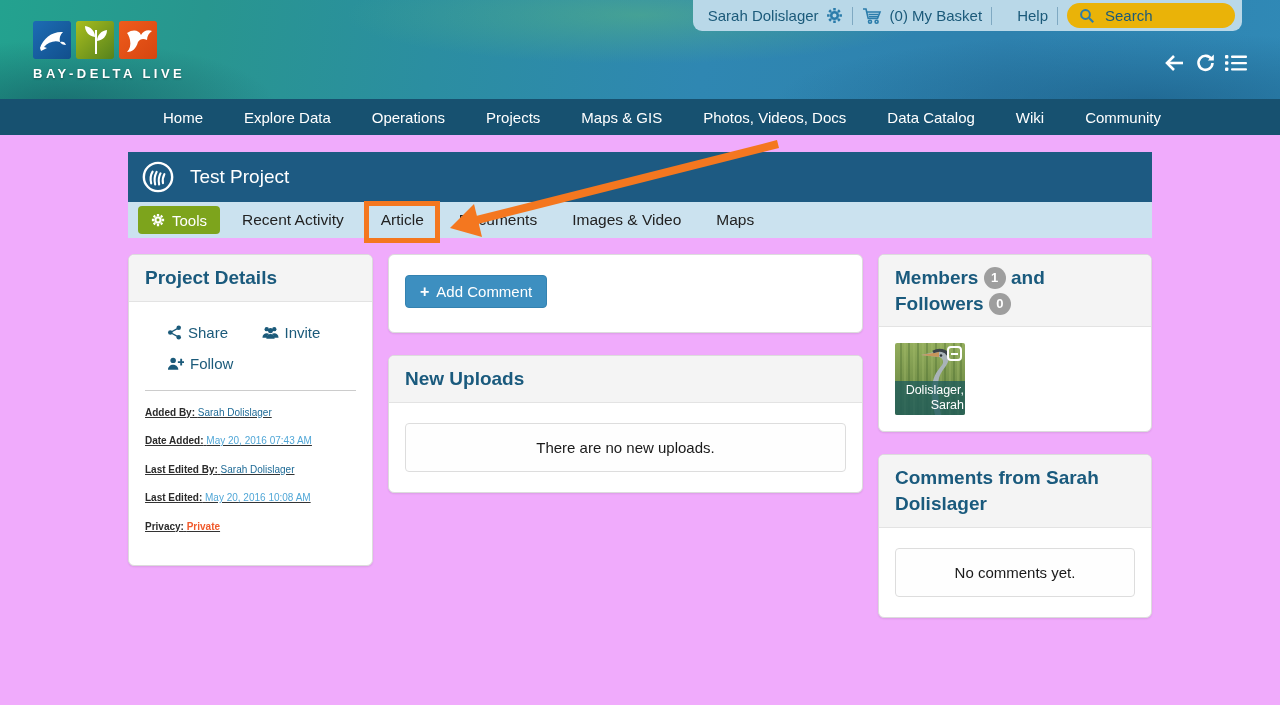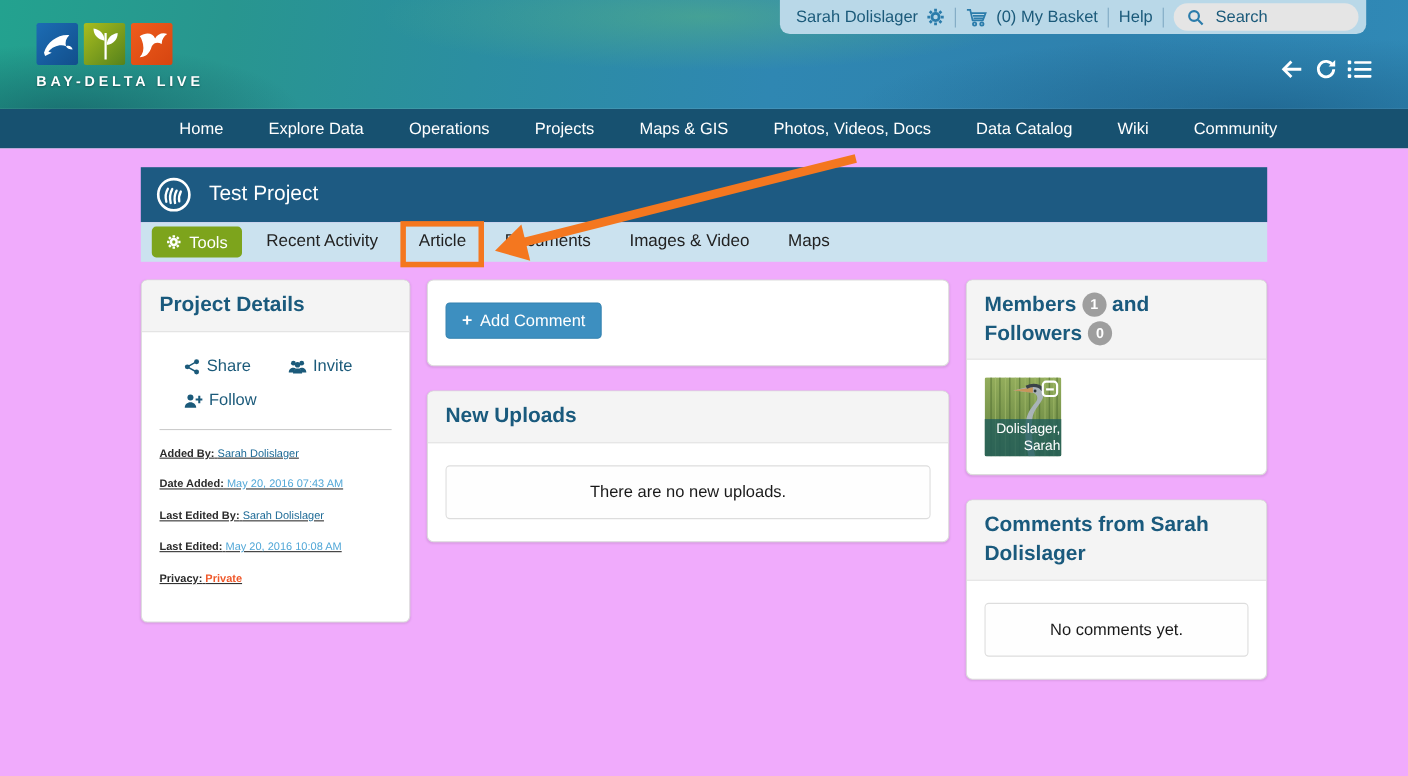--- a/index.html
+++ b/index.html
@@ -19,22 +19,22 @@
   .tile { width:38px; height:38px; border-radius:2px; }
   .brand-text { margin-top:7px; color:#fff; font-size:13px; font-weight:bold;
     letter-spacing:3.5px; text-shadow:0 1px 2px rgba(0,0,0,.35); }
 
   .user-bar { position:absolute; top:0; right:38px; height:31px; background:#b9d8e8;
     border-radius:0 0 9px 9px; display:flex; align-items:center; gap:9px;
     padding:0 7px 0 15px; color:#1b5a7a; font-size:15px; }
   .user-bar .divider { width:1px; height:18px; background:#7fa9c2; }
   .user-name-wrap { display:flex; align-items:center; gap:7px; cursor:pointer; }
   .basket-wrap { display:flex; align-items:center; gap:7px; cursor:pointer; }
-  .help-link { cursor:pointer; }
-  .search-pill { display:flex; align-items:center; gap:10px; background:#e5e5e5;
+  .help-link { cursor:pointer;margin-left:16px; }
+  .search-pill { display:flex; align-items:center; gap:10px; background:#eab308;
     border-radius:13px; height:25px; padding:0 12px; width:168px; }
   .search-pill input { border:none; outline:none; background:transparent; width:110px;
     font-size:15px; color:#1b5a7a; font-family:inherit; }
   .search-pill input::placeholder { color:#1b5a7a; opacity:1; }
 
   .window-icons { position:absolute; top:53px; right:33px; display:flex; gap:9px; align-items:center; }
   .window-icons .wicon { cursor:pointer; display:flex; }
 
   
   .main-nav { height:36px; background:#175170; display:flex; align-items:center;
@@ -69,21 +69,21 @@
 
   .panel { background:#fff; border:1px solid #dcdcdc; border-radius:6px;
     box-shadow:0 1px 2px rgba(0,0,0,.09); overflow:hidden; margin-bottom:22px; }
   .panel-header { background:#f4f4f4; border-bottom:1px solid #e3e3e3; padding:10px 16px;
     color:#1a5a7d; font-size:19px; font-weight:bold; line-height:1.35; }
   .panel-body { padding:16px; }
 
   
   .actions { display:grid; grid-template-columns:1fr 1fr; row-gap:14px; padding:6px 0 2px 22px;
     border-bottom:1px solid #ccc; padding-bottom:18px; }
-  .action-link { color:#1b5a7a; font-size:15px; display:flex; align-items:flex-end; gap:6px; cursor:pointer; }
+  .action-link { color:#1b5a7a; font-size:15px; display:flex; align-items:center; gap:6px; cursor:pointer; }
   .fields { margin-top:16px; }
   .field { font-size:10px; color:#333; margin-bottom:16px; line-height:1.25;text-decoration:underline; }
   .field b { color:#2b2b2b; }
   .val-dark { color:#1d6a96; cursor:pointer; }
   .val-light { color:#51a7d7; }
   .val-orange { color:#f0592b; font-weight:bold; }
 
   
   .add-comment-btn { background:#3d8fc0; border:1px solid #3482b0; color:#fff; border-radius:4px;
     height:33px; padding:0 14px; font-size:15px; display:flex; align-items:center; gap:7px;

